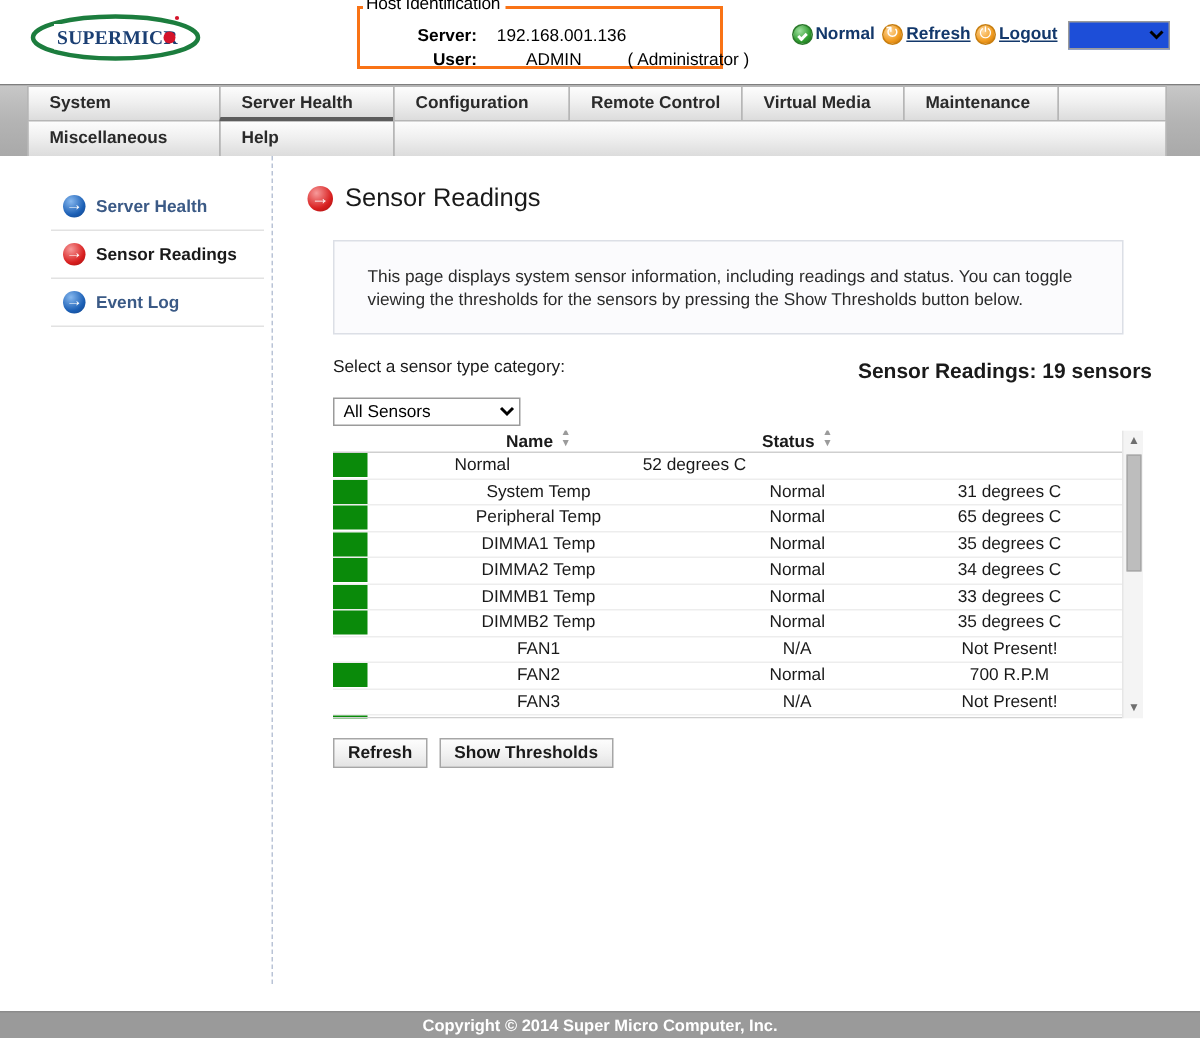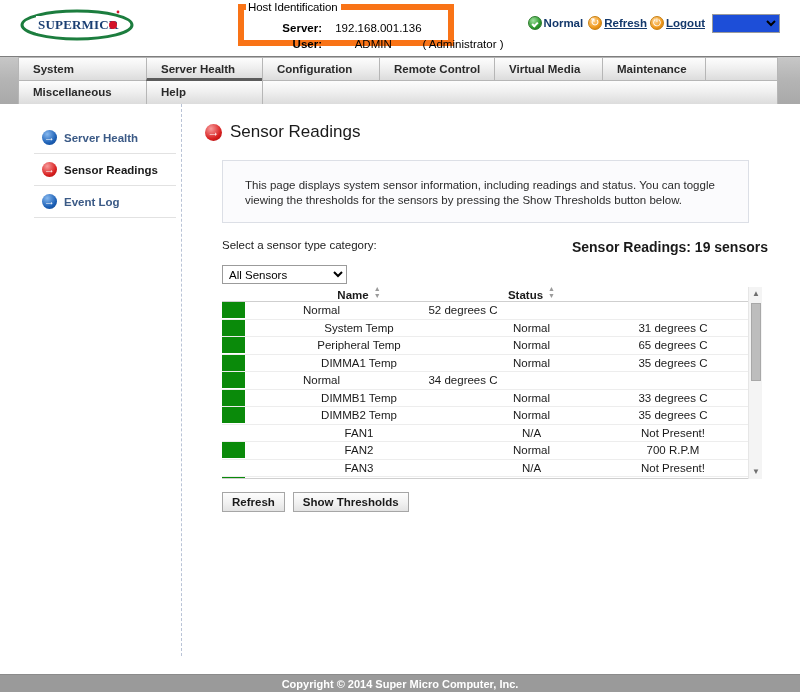--- a/index.html
+++ b/index.html
@@ -21,22 +21,22 @@
     background: #ffffff;
   }
   .logo-wrap {
     position: absolute; left: 18px; top: 6px;
     width: 118px; height: 38px;
   }
   .logo-svg { display: block; }
 
   .host-id {
     position: absolute; left: 238px; top: 4px;
-    width: 216px; height: 42px;
-    border: 6px solid #f97316;
+    width: 244px; height: 42px;
+    border: 2px solid #f97316;
     padding: 8px;
   }
   .host-id-legend {
     position: absolute; left: 2px; top: -9px;
     background: #ffffff;
     padding: 0 3px 0 2px;
     font-size: 11.5px;
     color: #000;
     letter-spacing: -0.1px;
   }
@@ -517,20 +517,21 @@
                 <div class="led"></div>
               </div>
               <div class="col-name td name">DIMMA1 Temp</div>
               <div class="col-stat td stat">Normal</div>
               <div class="col-read td read">35 degrees C</div>
             </div>
             <div class="trow">
               <div class="col-led">
                 <div class="led"></div>
               </div>
+              <div class="col-name td name">DIMMA2 Temp</div>
               <div class="col-stat td stat">Normal</div>
               <div class="col-read td read">34 degrees C</div>
             </div>
             <div class="trow">
               <div class="col-led">
                 <div class="led"></div>
               </div>
               <div class="col-name td name">DIMMB1 Temp</div>
               <div class="col-stat td stat">Normal</div>
               <div class="col-read td read">33 degrees C</div>

